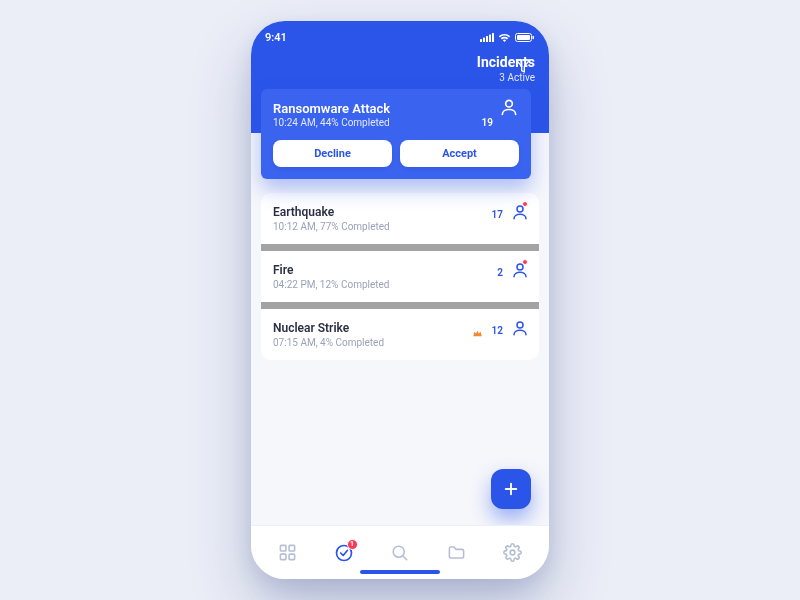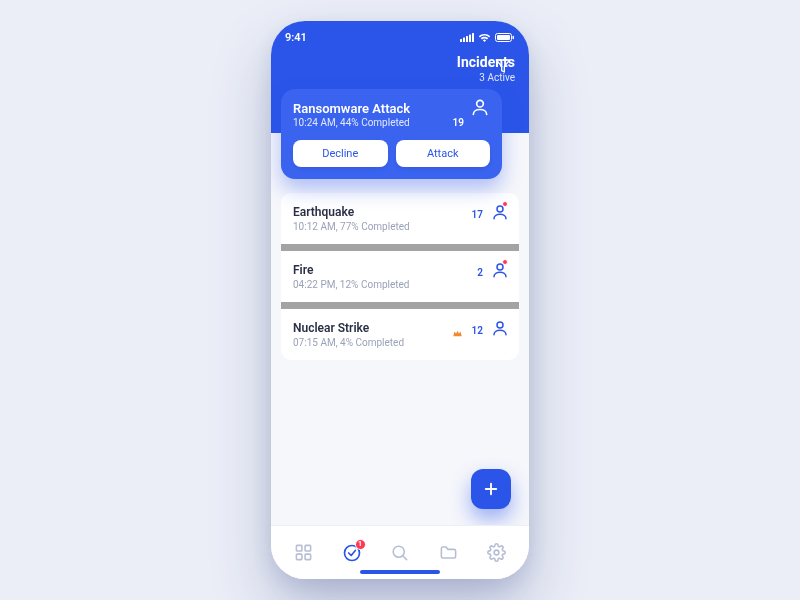--- a/index.html
+++ b/index.html
@@ -4,21 +4,21 @@
 <style>
   * { box-sizing: border-box; margin: 0; padding: 0; }
   body {
     width: 800px; height: 600px;
     background: #ebeef7;
     font-family: -apple-system, BlinkMacSystemFont, "Segoe UI", Roboto, sans-serif;
     display: flex; align-items: center; justify-content: center;
     overflow: hidden;
   }
   .phone {
-    width: 258px; height: 558px;
+    width: 298px; height: 558px;
     background: #f6f7fb;
     border-radius: 34px;
     box-shadow: 0 30px 60px rgba(30,50,120,0.25), 0 8px 20px rgba(30,50,120,0.12);
     overflow: hidden;
     display: flex; flex-direction: column;
     position: relative;
   }
   
   .header {
     background: #2b54e8;
@@ -35,35 +35,35 @@
   .titlebar { text-align: right; position: relative; }
   .title { font-size: 14px; font-weight: 700; line-height:1.2; }
   .subtitle { font-size: 10px; opacity: .85; margin-top:1px;}
   .filter-btn {
     position:absolute; right:0; top:0;
     width:24px; height:24px; display:flex; align-items:center; justify-content:center;
   }
   
   .featured {
     background:#3a63f0;
-    margin: -44px 27px 0 10px;
-    border-radius: 14px;
+    margin: -44px 18px 0 10px;
+    border-radius: 6px;
     padding: 12px 12px 12px 12px;
     color:#fff;
     box-shadow: 0 10px 20px rgba(43,84,232,0.35);
     position:relative;
   }
   .f-title { font-size:13px; font-weight:600; }
   .f-sub { font-size:10px; opacity:.85; margin-top:1px; }
   .f-count { position:absolute; right:38px; top:28px; font-size:10px; font-weight:600; }
   .f-person { position:absolute; right:12px; top:8px; }
   .f-actions { display:flex; gap:8px; margin-top:12px; }
   .f-btn {
     flex:1; background:#fff; color:#2b54e8;
-    border-radius:8px; font-size:11px; font-weight:400;
+    border-radius:8px; font-size:11px; font-weight:700;
     padding:7px 4px; text-align:center; cursor:pointer;
     box-shadow: 0 2px 4px rgba(0,0,0,0.08);
   }
   
   .list {
     background:#fff;
     margin:14px 10px 0 10px;
     border-radius:10px;
     overflow:hidden;
   }
@@ -159,21 +159,21 @@
     <div class="f-sub">10:24 AM, 44% Completed</div>
     <div class="f-count">19</div>
     <div class="f-person">
       <svg width="20" height="20" viewBox="0 0 24 24" fill="none" stroke="#fff" stroke-width="2" stroke-linecap="round" stroke-linejoin="round">
           <circle cx="12" cy="8" r="4"></circle>
           <path d="M4 21c0-4 4-6 8-6s8 2 8 6"></path>
         </svg>
     </div>
     <div class="f-actions">
       <div class="f-btn">Decline</div>
-      <div class="f-btn">Attack</div>
+      <div class="f-btn">Accept</div>
     </div>
   </div>
 
   <div class="list">
     <div class="row">
       <div class="r-title">Earthquake</div>
       <div class="r-sub">10:12 AM, 77% Completed</div>
       <div class="r-count">17</div>
       <div class="r-person">
         <svg width="18" height="18" viewBox="0 0 24 24" fill="none" stroke="#2b54e8" stroke-width="2" stroke-linecap="round" stroke-linejoin="round">

